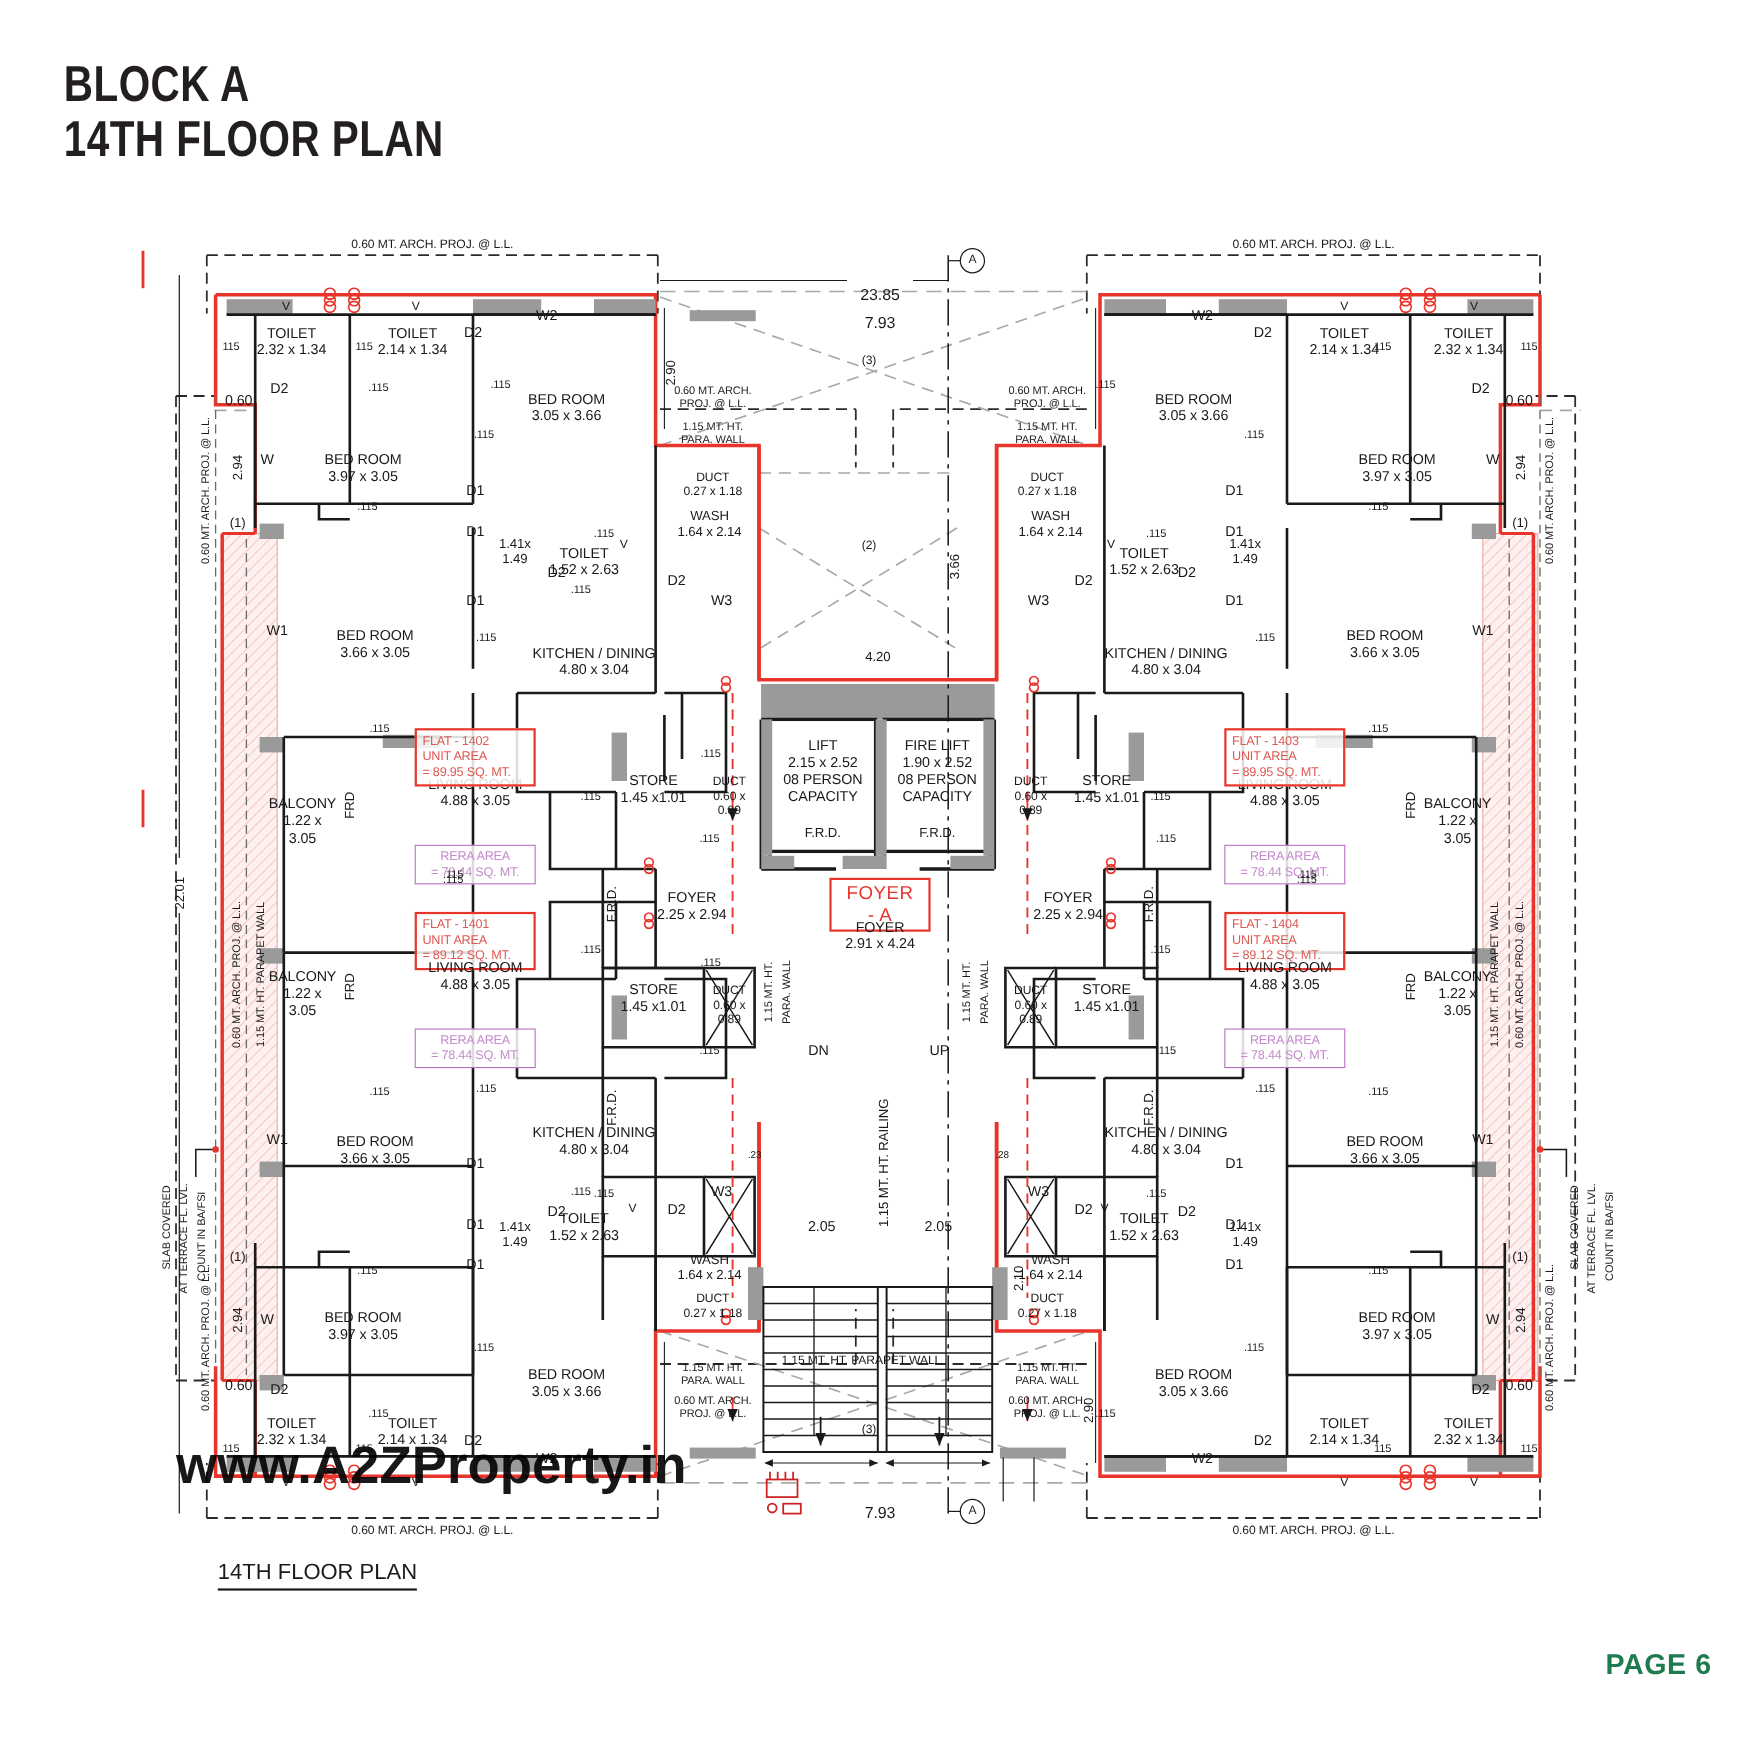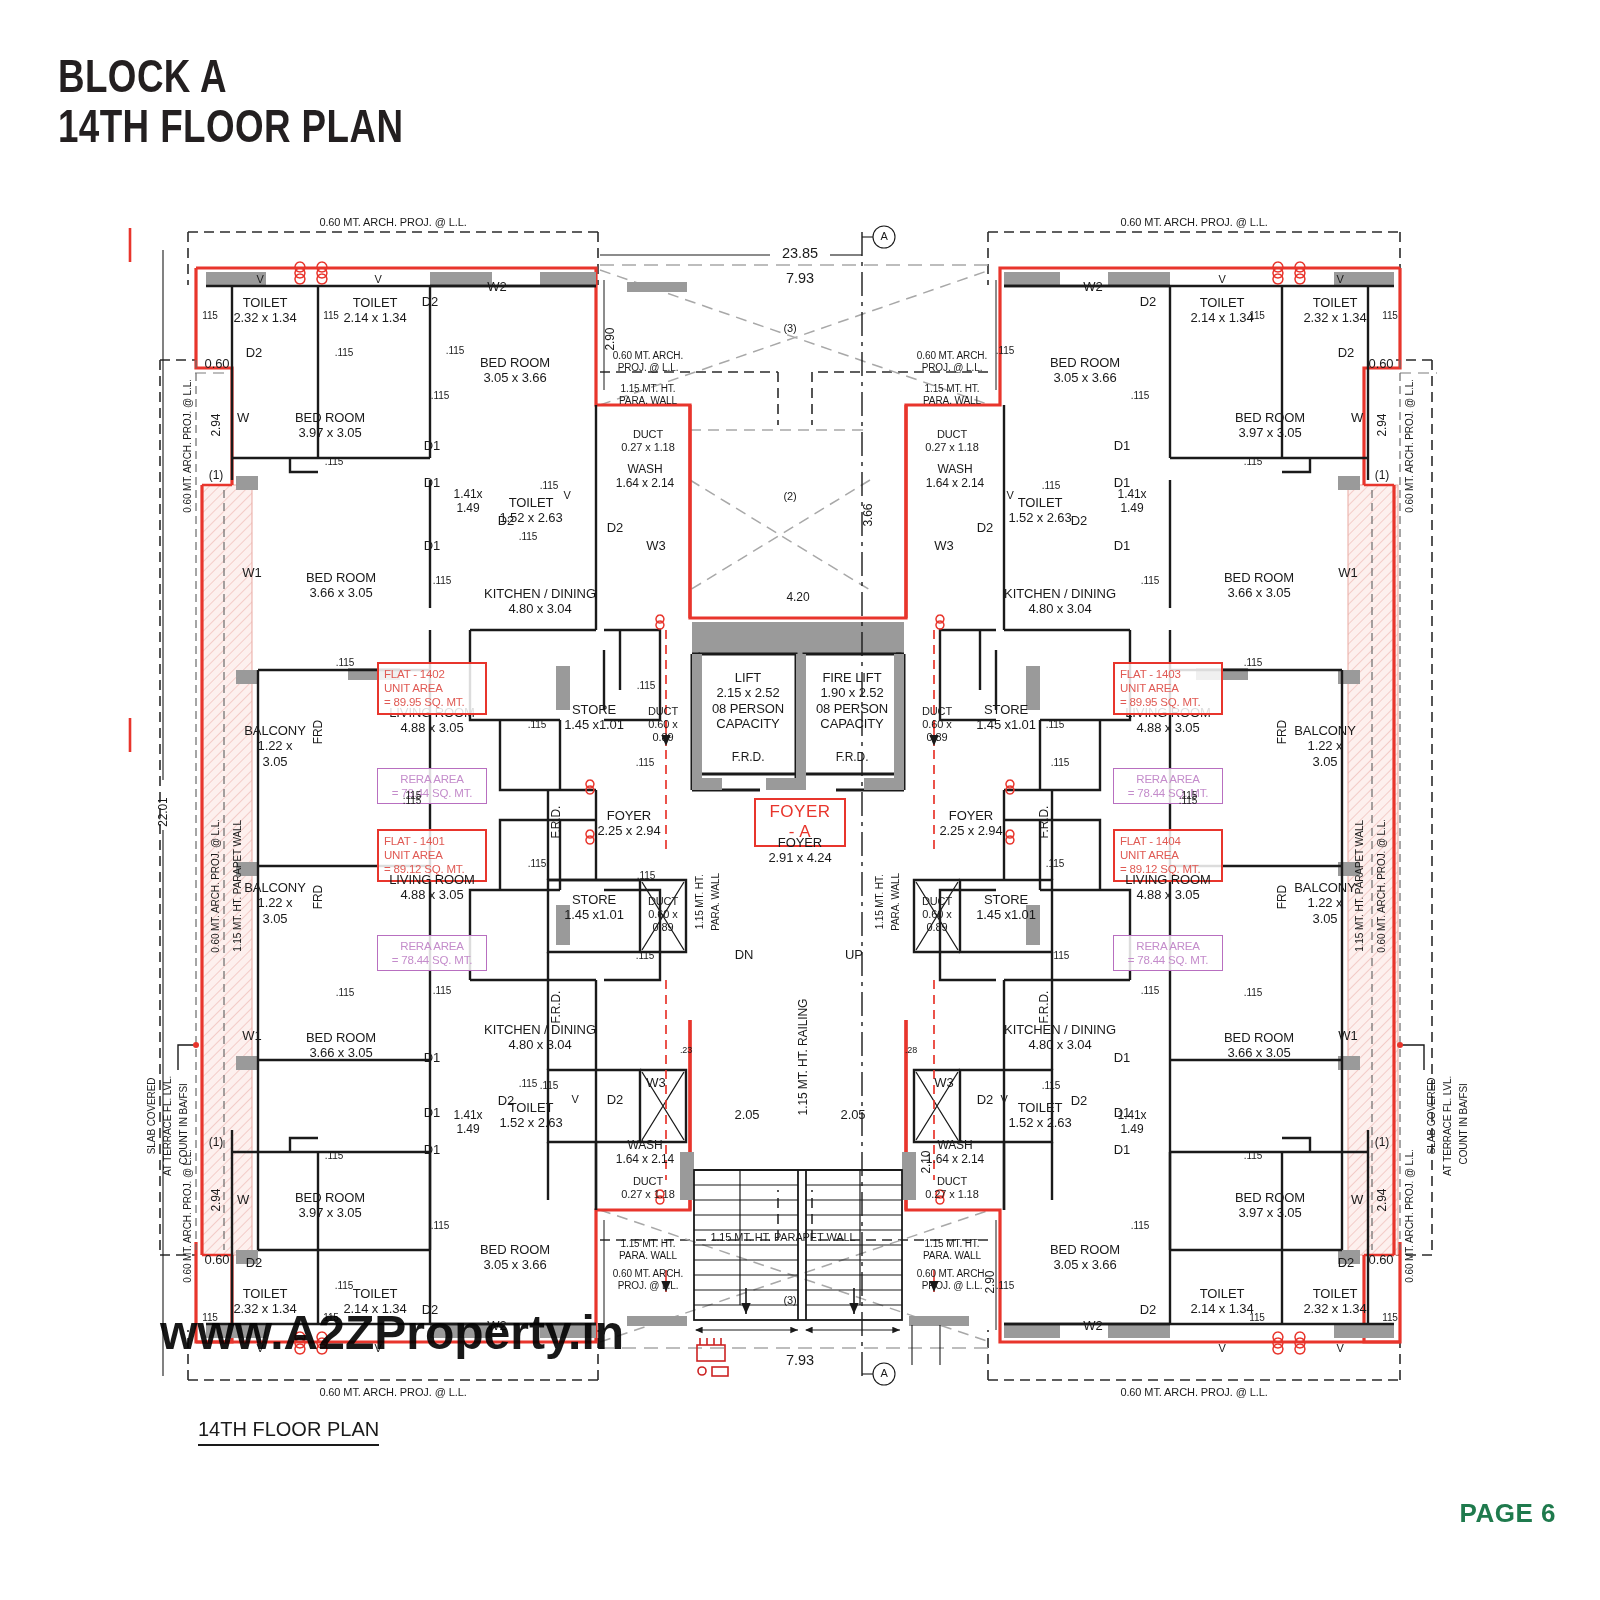--- a/index.html
+++ b/index.html
@@ -75,21 +75,21 @@
   
   .t {
     position: absolute;
     font-family: "Liberation Sans", sans-serif;
     color: #1a1a1a;
     white-space: nowrap;
     line-height: 1.18;
     letter-spacing: -0.1px;
   }
   .c { text-align: center; transform: translateX(-50%); }
-  .sz14 { font-size: 14.5px; }
+  .sz14 { font-size: 14.5px; margin-top: 16px; }
   .sz13 { font-size: 13px; }
   .sz12 { font-size: 12px; }
   .sz11 { font-size: 11px; }
   .sz10 { font-size: 10px; }
   .sz9  { font-size: 9px; }
   .rot90  { transform: translateX(-50%) rotate(-90deg); }
 
   
   .flatbox {
     position: absolute;

